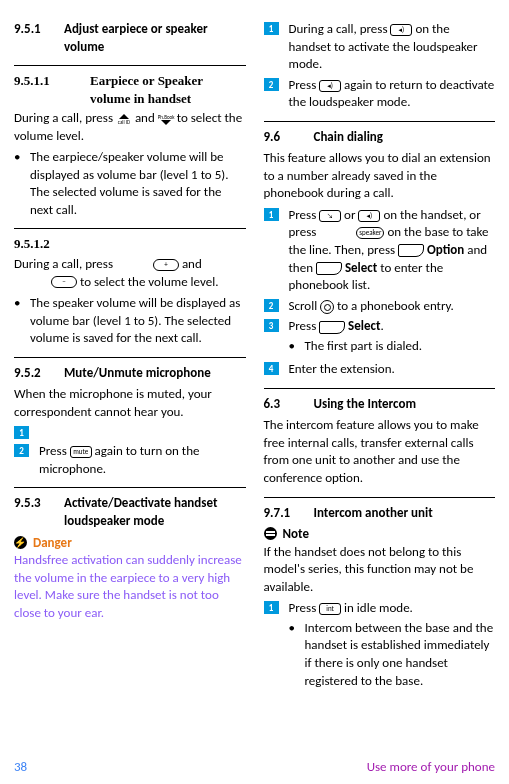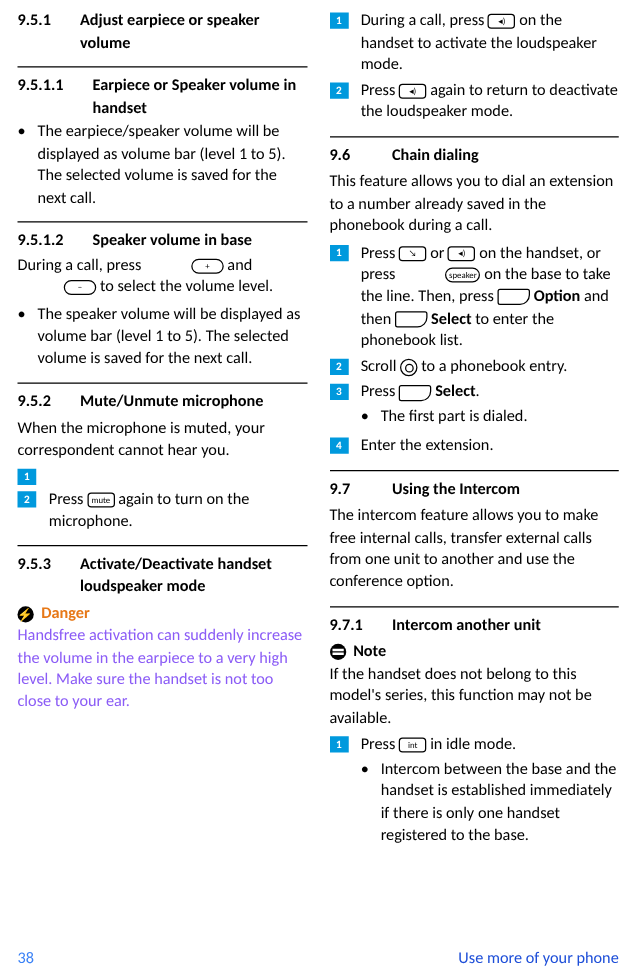--- a/index.html
+++ b/index.html
@@ -8,41 +8,42 @@
     font-family: "Gill Sans", "Gill Sans MT", Calibri, sans-serif;
     font-size: 13px;
     line-height: 1.35;
     color: #000;
     background: #fff;
     position: relative;
   }
   .page {
     display: flex;
     gap: 18px;
-    padding: 8px 14px 0 14px;
+    padding: 20px 14px 0 14px;
     height: 750px;
   }
   .col {
     flex: 1;
     min-width: 0;
   }
   .h1 {
     font-weight: bold;
     font-size: 13px;
     display: flex;
     gap: 12px;
     margin-bottom: 4px;
   }
   .h1 .num { flex-shrink: 0; min-width: 38px; }
   .h2 {
     font-weight: bold;
     font-size: 13px;
     display: flex;
-    gap: 12px;
+    gap: 28px;
     margin-bottom: 2px;
+    font-family: Liberation Serif, serif;
   }
   .h2 .num { flex-shrink: 0; min-width: 48px; }
   hr.rule {
     border: none;
     border-top: 1px solid #000;
     margin: 10px 0 6px 0;
   }
   .para { margin-bottom: 4px; }
   .bullets { list-style: none; padding-left: 0; }
   .bullets li {
@@ -193,52 +194,58 @@
   .footer {
     position: absolute;
     bottom: 8px;
     left: 14px;
     right: 14px;
     display: flex;
     justify-content: space-between;
     font-size: 13px;
   }
   .footer .pagenum { color: #3b82f6; }
-  .footer .chapter { color: #1d4ed8; }
+  .footer .chapter { color: #a21caf; }
 </style>
 </head>
 <body>
 
 <div class="page">
 
   <div class="col">
 
     <div class="h1">
       <span class="num">9.5.1</span>
       <span>Adjust earpiece or speaker volume</span>
     </div>
 
     <hr class="rule">
 
     <div class="h2">
       <span class="num">9.5.1.1</span>
       <span>Earpiece or Speaker volume in handset</span>
     </div>
+    <p class="para">
+      <span>During a call, press </span>
+      <span class="key-up"></span>
+      <span> and </span>
+      <span class="key-down"></span>
+      <span> to select the volume level.</span>
+    </p>
     <ul class="bullets">
       <li>
           <span class="dot">•</span>
           <span>The earpiece/speaker volume will be displayed as volume bar (level 1 to 5). The selected volume is saved for the next call.</span>
         </li>
     </ul>
 
     <hr class="rule">
 
     <div class="h2">
       <span class="num">9.5.1.2</span>
-      <span>Speaker volume in base</span>
     </div>
     <p class="para">
       <span>During a call, press </span>
       <span class="key oval">+</span>
       <span> and </span>
       <span class="key oval">−</span>
       <span> to select the volume level.</span>
     </p>
     <ul class="bullets">
       <li>
@@ -353,21 +360,21 @@
       </li>
       <li>
         <span class="stepnum">4</span>
         <span class="stepbody">Enter the extension.</span>
       </li>
     </ul>
 
     <hr class="rule">
 
     <div class="h1">
-      <span class="num">9.7</span>
+      <span class="num">6.3</span>
       <span>Using the Intercom</span>
     </div>
     <p class="para">The intercom feature allows you to make free internal calls, transfer external calls from one unit to another and use the conference option.</p>
 
     <hr class="rule">
 
     <div class="h1">
       <span class="num">9.7.1</span>
       <span>Intercom another unit</span>
     </div>

